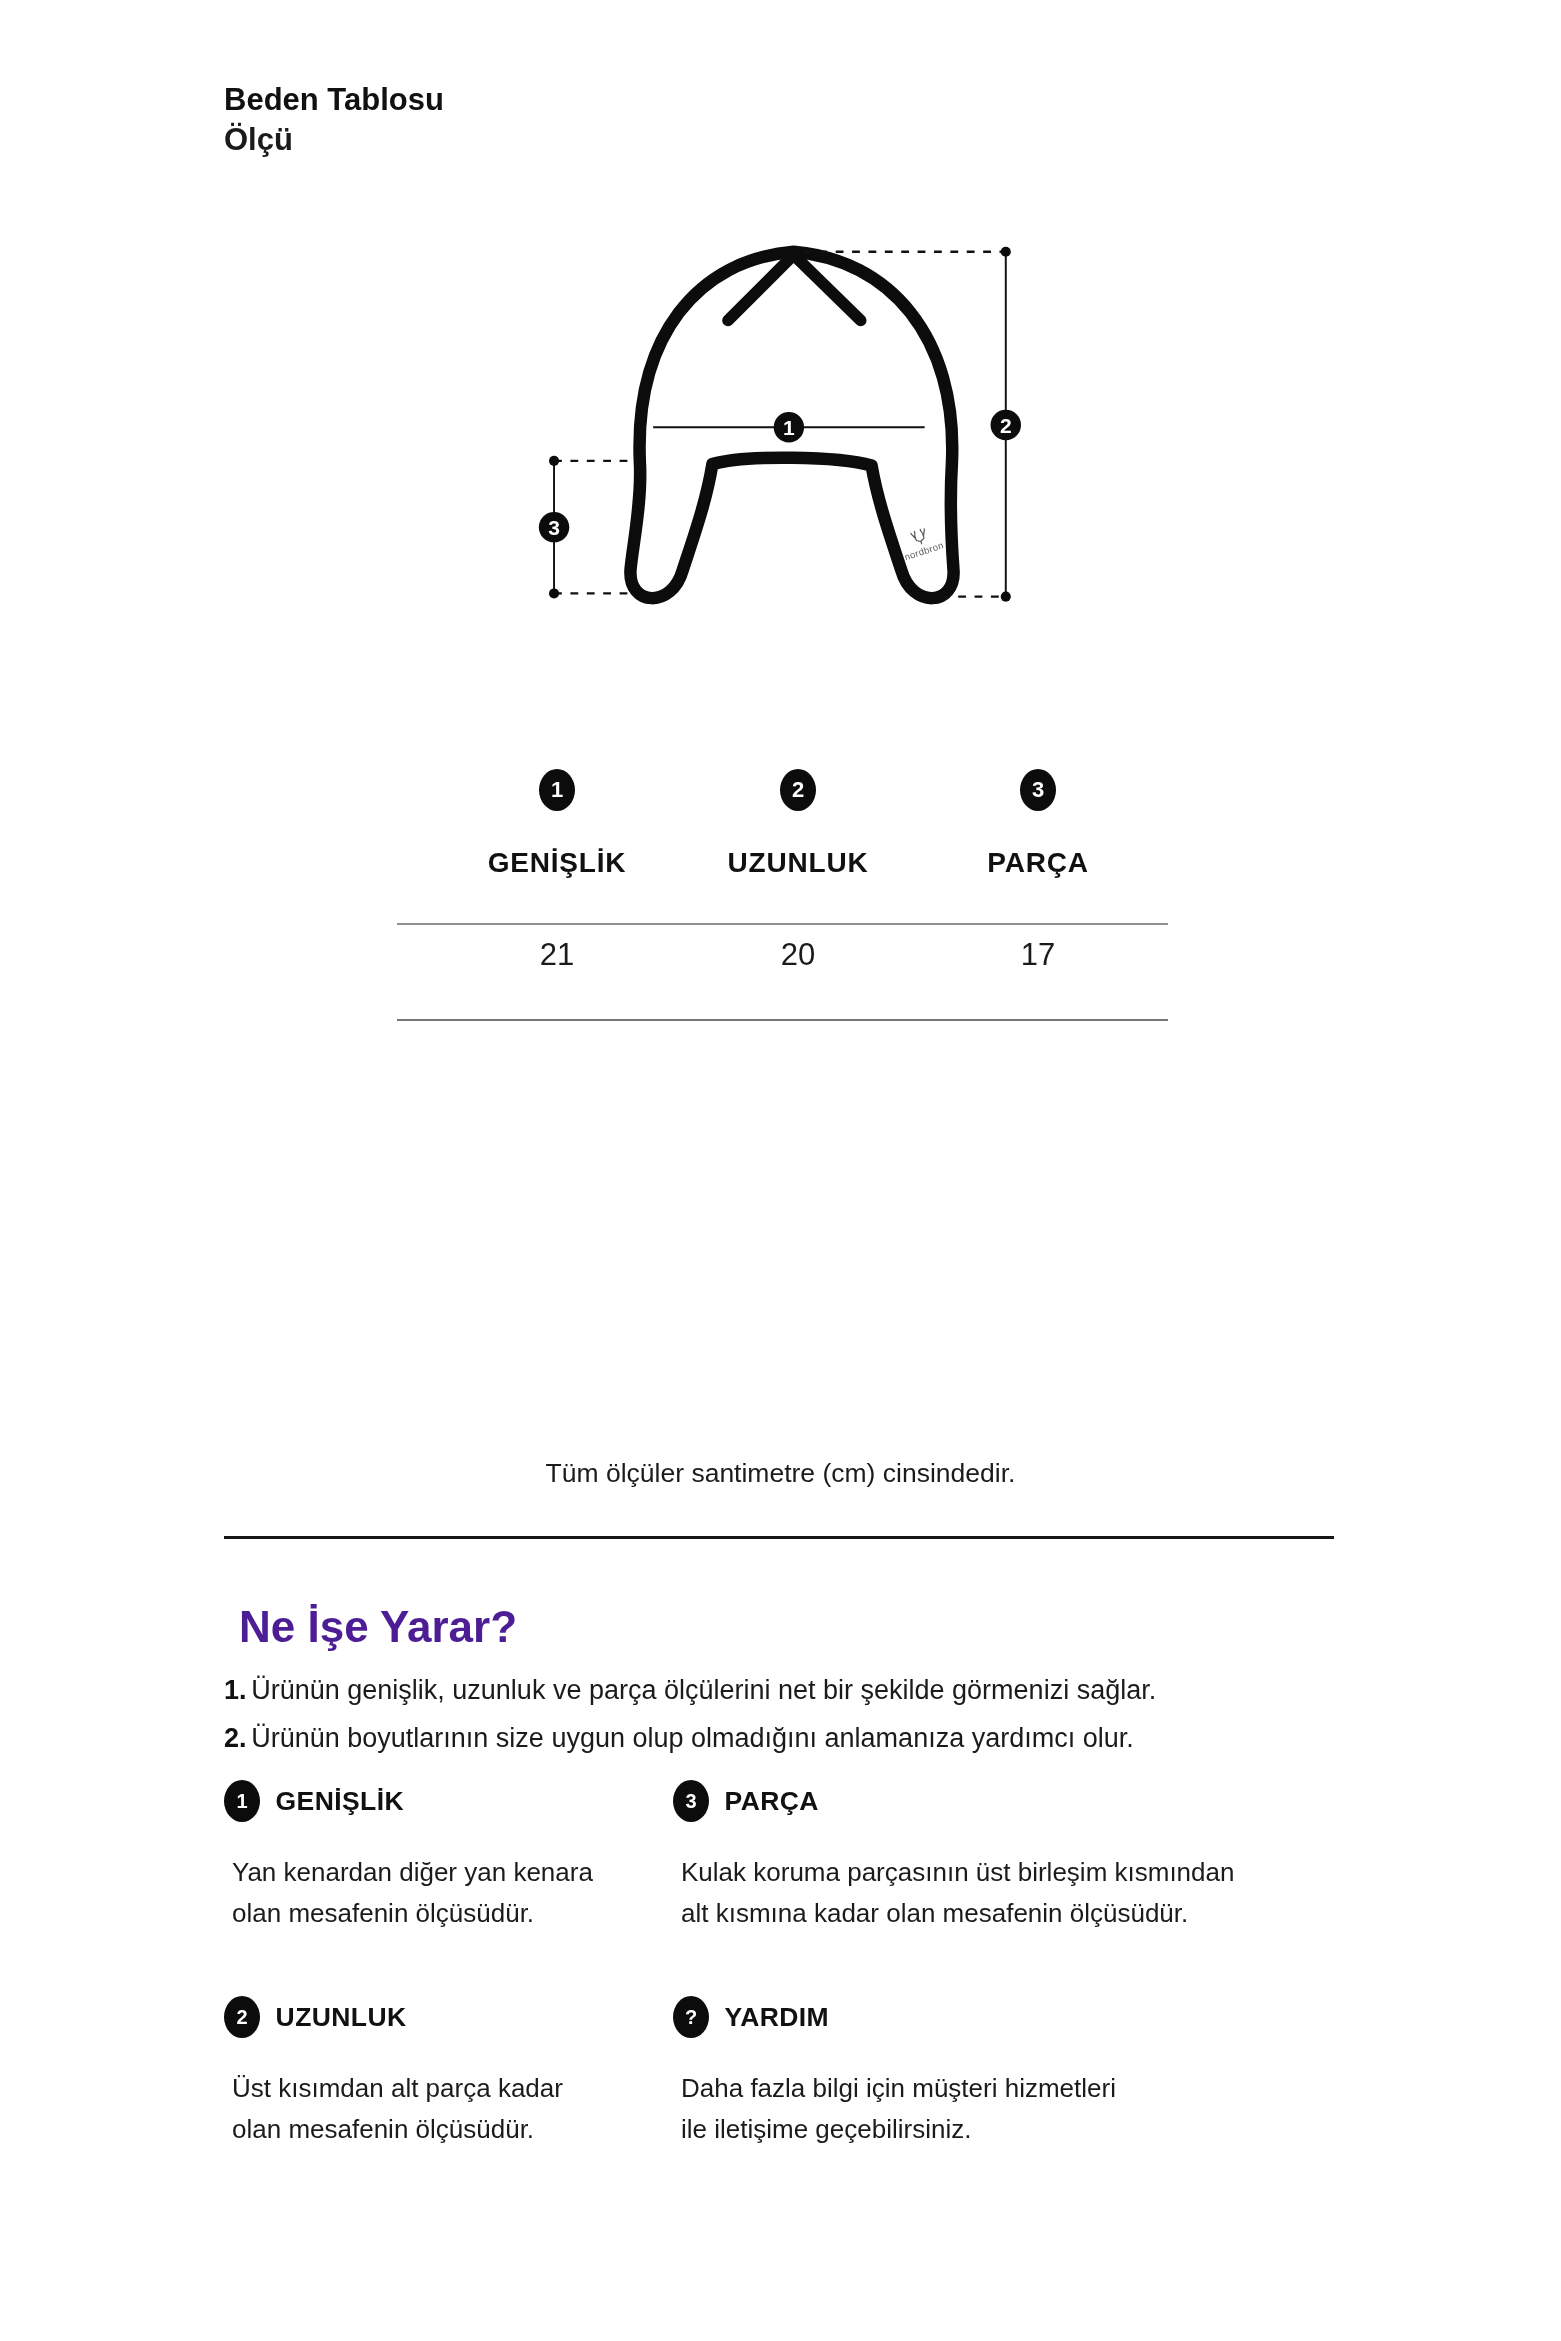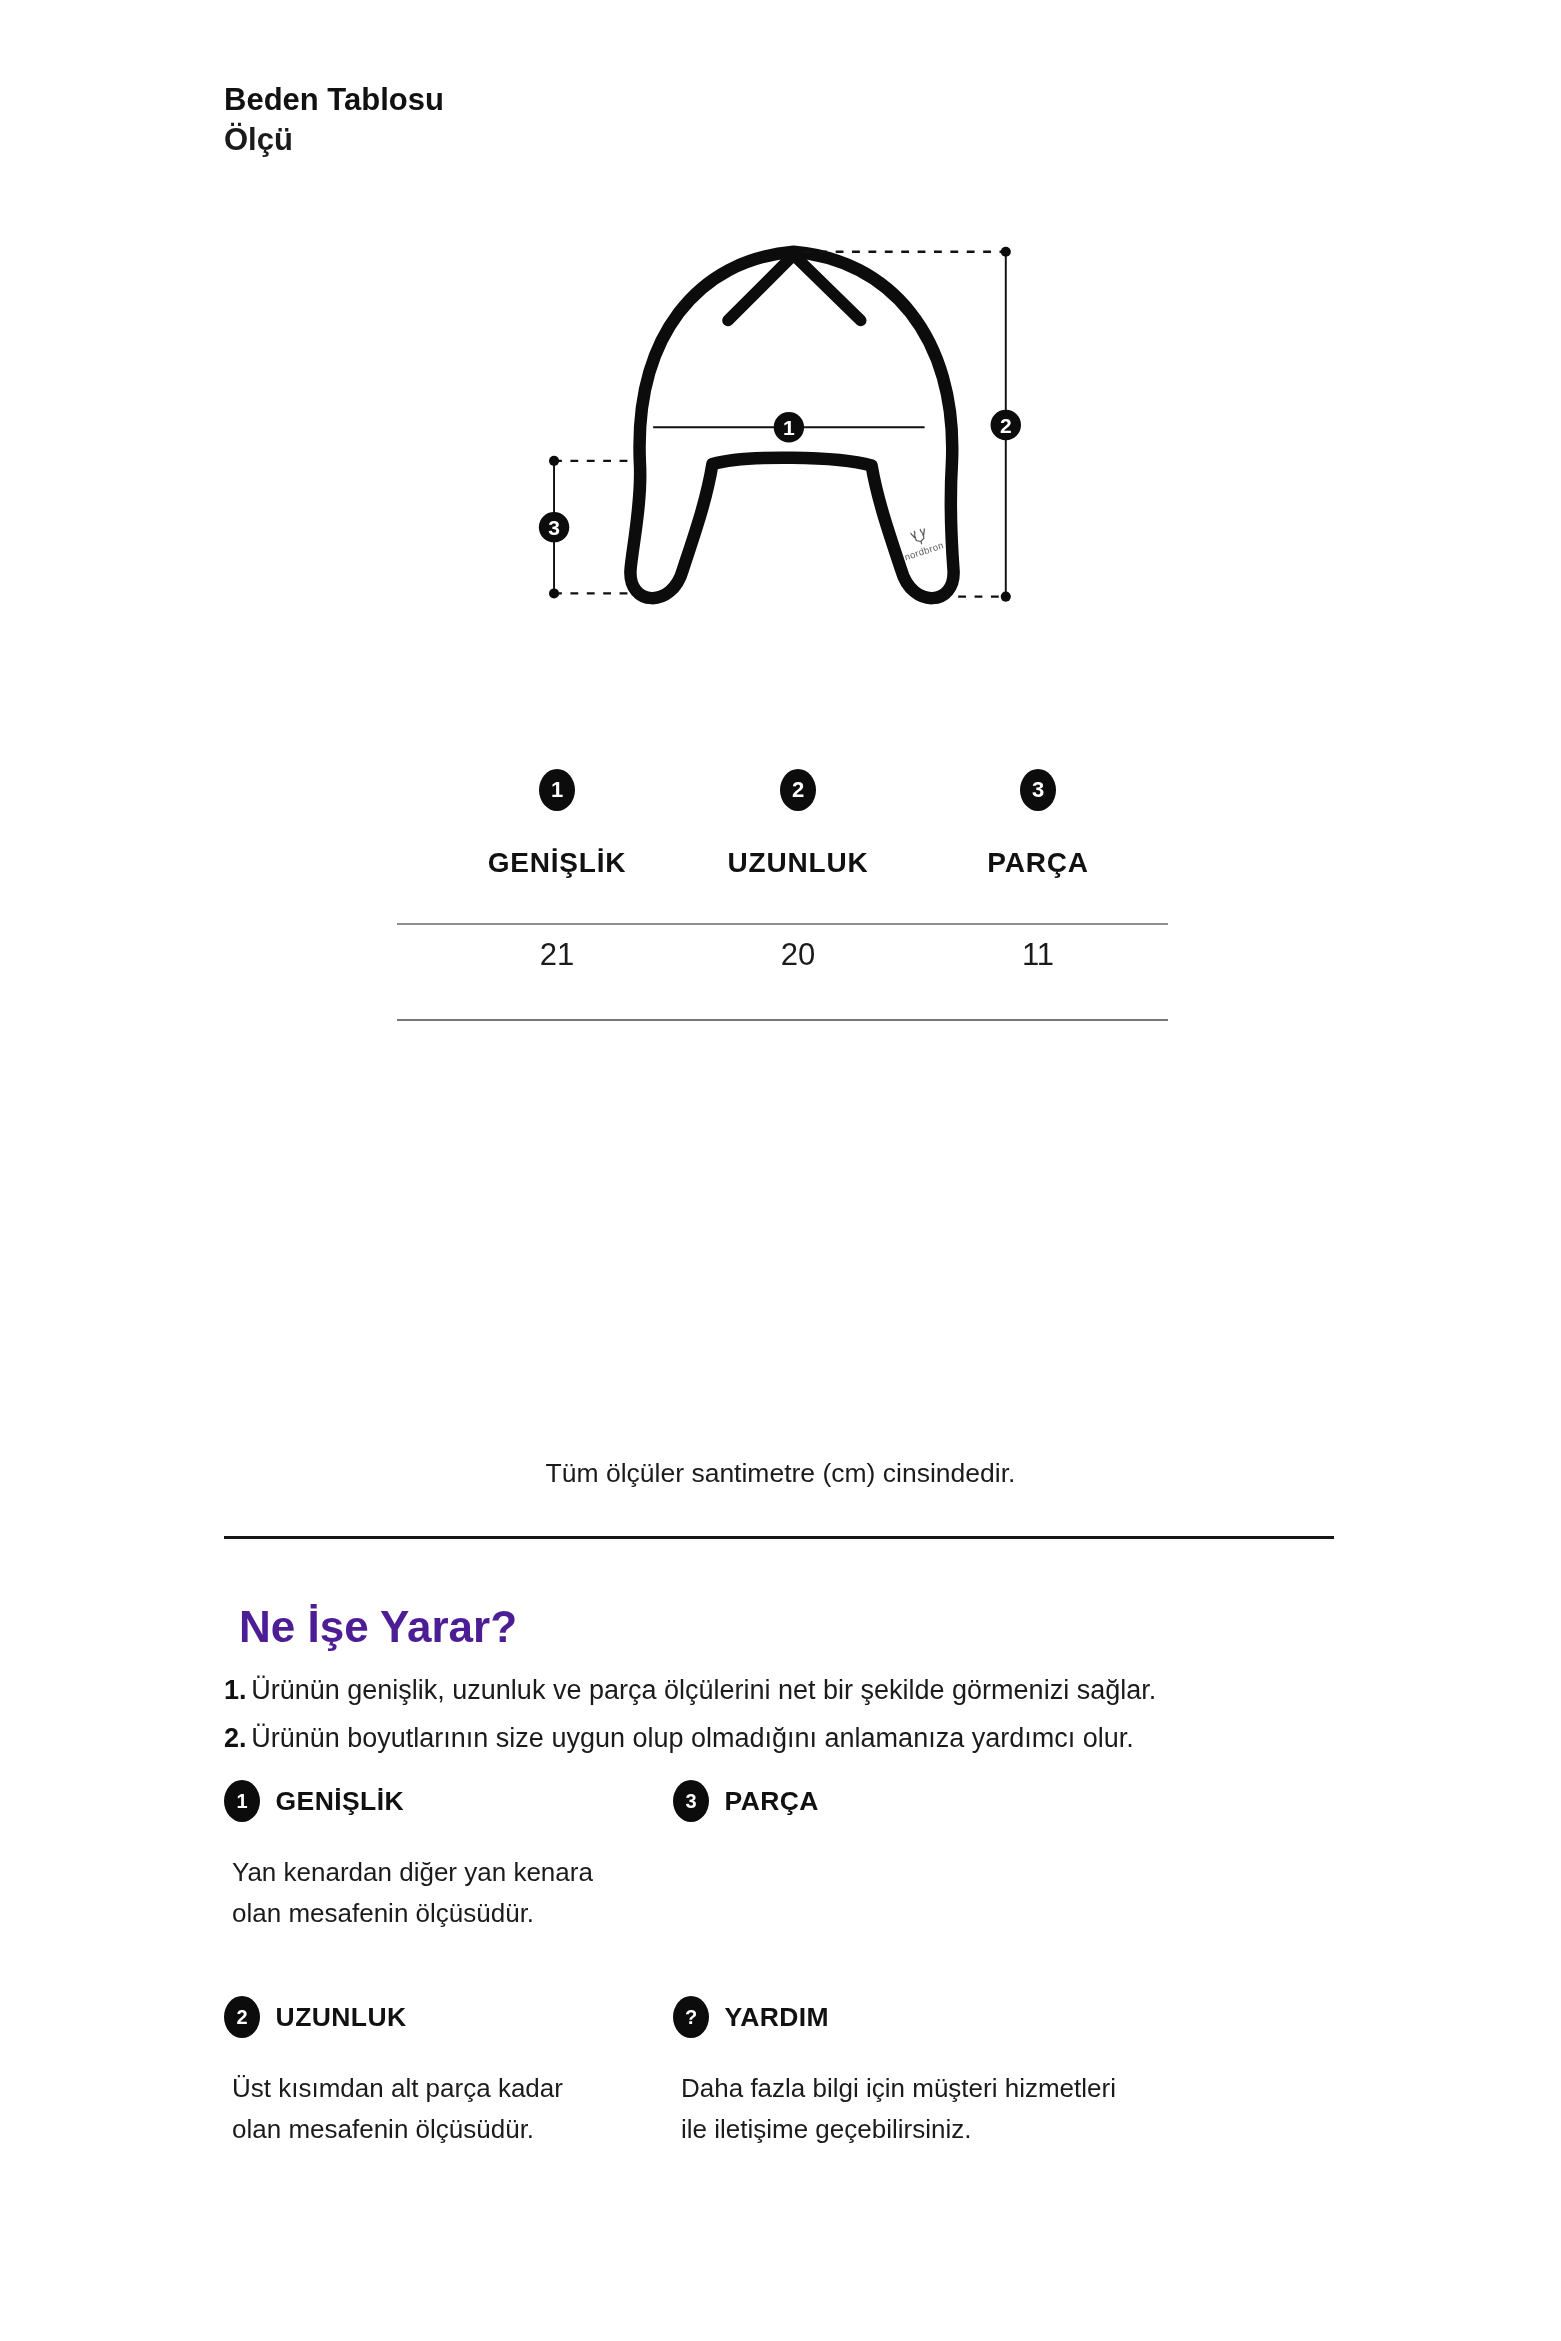--- a/index.html
+++ b/index.html
@@ -116,21 +116,21 @@
       <div class="t-value">21</div>
     </div>
     <div class="t-col c1">
       <span class="badge-pill">2</span>
       <div class="t-label">UZUNLUK</div>
       <div class="t-value">20</div>
     </div>
     <div class="t-col c2">
       <span class="badge-pill">3</span>
       <div class="t-label">PARÇA</div>
-      <div class="t-value">11</div>
+      <div class="t-value">17</div>
     </div>
     <div class="t-line top"></div>
     <div class="t-line bottom"></div>
   </div>
 
   <div class="note">Tüm ölçüler santimetre (cm) cinsindedir.</div>
 
   <div class="divider"></div>
 
   <div class="info">
@@ -150,20 +150,24 @@
       <span class="def-line">Yan kenardan diğer yan kenara</span>
       <span class="def-line">olan mesafenin ölçüsüdür.</span>
     </div>
   </div>
 
   <div class="def p12">
     <div class="def-head">
       <span class="badge-pill">3</span>
       <span class="def-label">PARÇA</span>
     </div>
+    <div class="def-body">
+      <span class="def-line">Kulak koruma parçasının üst birleşim kısmından</span>
+      <span class="def-line">alt kısmına kadar olan mesafenin ölçüsüdür.</span>
+    </div>
   </div>
 
   <div class="def p21">
     <div class="def-head">
       <span class="badge-pill">2</span>
       <span class="def-label">UZUNLUK</span>
     </div>
     <div class="def-body">
       <span class="def-line">Üst kısımdan alt parça kadar</span>
       <span class="def-line">olan mesafenin ölçüsüdür.</span>

